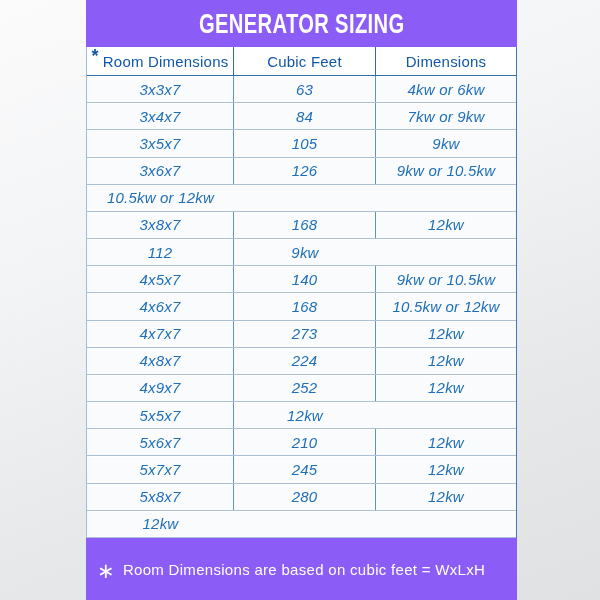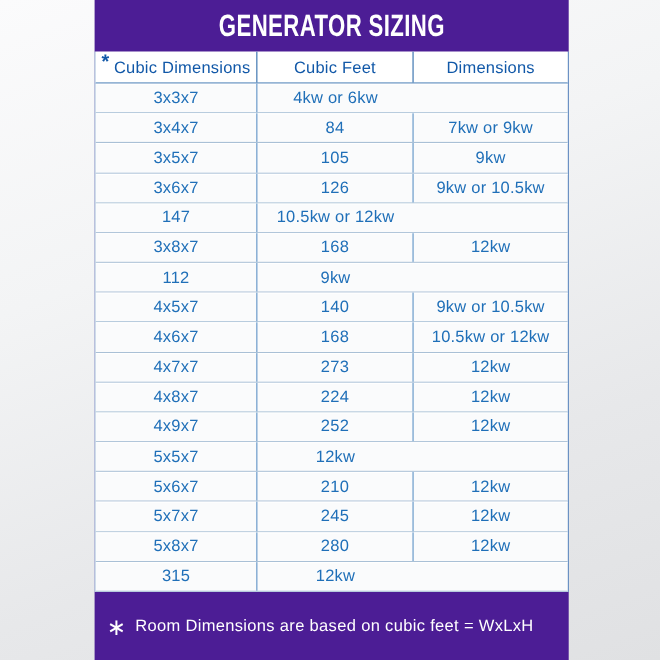--- a/index.html
+++ b/index.html
@@ -13,21 +13,21 @@
   body {
     background: linear-gradient(160deg, #fbfbfc 0%, #f3f4f5 35%, #e7e8ea 70%, #e0e1e3 100%);
     position: relative;
   }
   .panel {
     position: absolute;
     left: 86px;
     top: 0;
     width: 431px;
     height: 600px;
-    background: #4c1d95;
+    background: #8b5cf6;
     display: flex;
     flex-direction: column;
   }
   .title-bar {
     height: 47px;
     display: flex;
     align-items: center;
     justify-content: center;
     flex: 0 0 auto;
   }
@@ -70,20 +70,21 @@
     font-size: 18px;
     font-weight: 700;
     position: relative;
     top: -5px;
     margin-right: 4px;
   }
   .rows {
     height: 462px;
     display: flex;
     flex-direction: column;
+    font-style: italic;
   }
   .row {
     flex: 1 1 0;
     border-bottom: 1px solid #a9c0d6;
     box-shadow: inset 0 1px 0 rgba(255,255,255,0.9);
     background: #fafbfc;
   }
   .cell {
     display: flex;
     align-items: center;
@@ -117,34 +118,35 @@
 
   <div class="title-bar">
     <span class="title-text">GENERATOR SIZING</span>
   </div>
 
   <div class="table">
 
     <div class="grid-row header-row">
       <div class="header-cell bordered">
         <span class="hdr-asterisk">*</span>
-        <span>Cubic Dimensions</span>
+        <span>Room Dimensions</span>
       </div>
       <div class="header-cell bordered">
         <span>Cubic Feet</span>
       </div>
       <div class="header-cell">
         <span>Dimensions</span>
       </div>
     </div>
 
     <div class="rows">
 
         <div class="grid-row row">
           <div class="cell bordered">3x3x7</div>
+          <div class="cell bordered">63</div>
           <div class="cell">4kw or 6kw</div>
         </div>
 
         <div class="grid-row row">
           <div class="cell bordered">3x4x7</div>
           <div class="cell bordered">84</div>
           <div class="cell">7kw or 9kw</div>
         </div>
 
         <div class="grid-row row">
@@ -153,21 +155,20 @@
           <div class="cell">9kw</div>
         </div>
 
         <div class="grid-row row">
           <div class="cell bordered">3x6x7</div>
           <div class="cell bordered">126</div>
           <div class="cell">9kw or 10.5kw</div>
         </div>
 
         <div class="grid-row row">
-          <div class="cell bordered">147</div>
           <div class="cell">10.5kw or 12kw</div>
         </div>
 
         <div class="grid-row row">
           <div class="cell bordered">3x8x7</div>
           <div class="cell bordered">168</div>
           <div class="cell">12kw</div>
         </div>
 
         <div class="grid-row row">
@@ -222,21 +223,20 @@
           <div class="cell">12kw</div>
         </div>
 
         <div class="grid-row row">
           <div class="cell bordered">5x8x7</div>
           <div class="cell bordered">280</div>
           <div class="cell">12kw</div>
         </div>
 
         <div class="grid-row row">
-          <div class="cell bordered">315</div>
           <div class="cell">12kw</div>
         </div>
       </div>
 
   </div>
 
   <div class="footer">
     <span class="foot-asterisk">∗</span>
     <span>Room Dimensions are based on cubic feet = WxLxH</span>
   </div>

